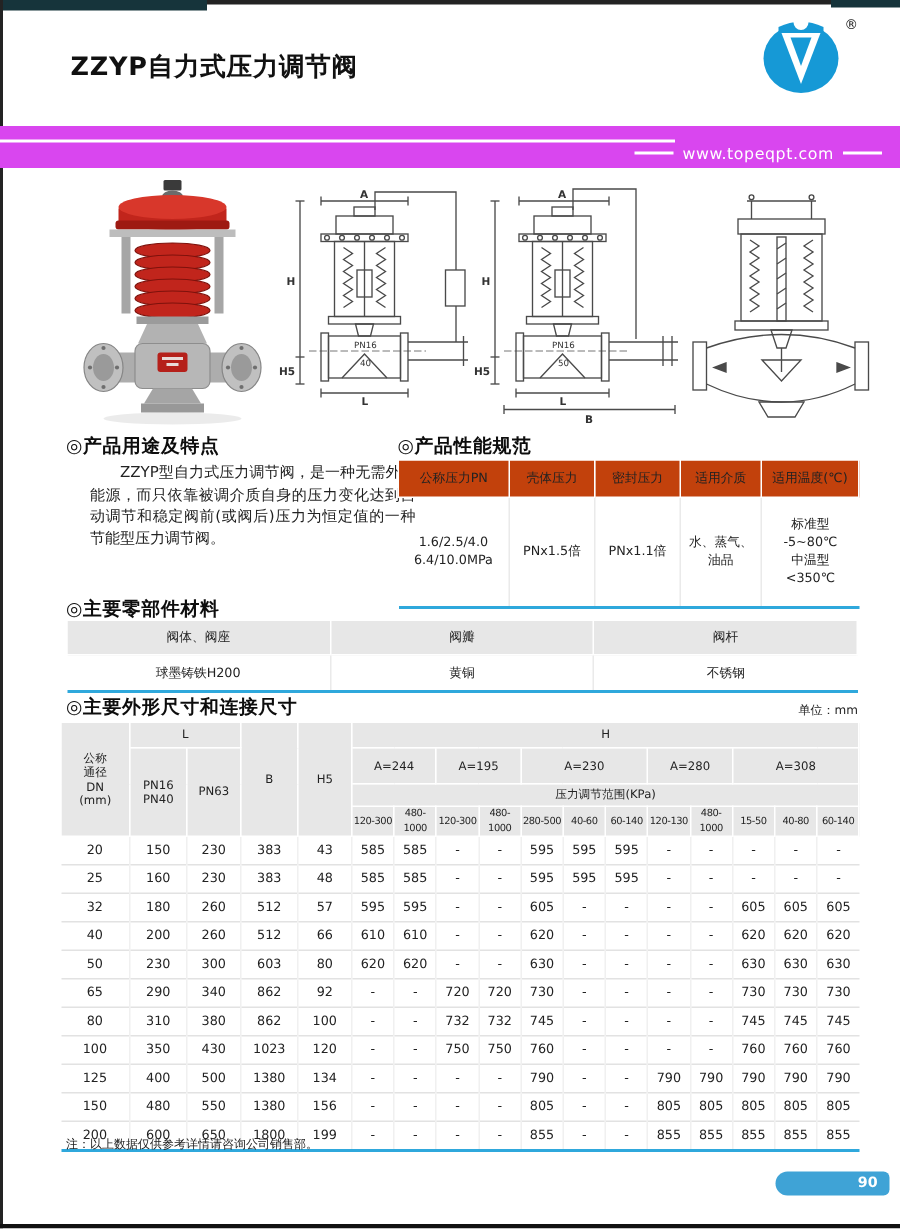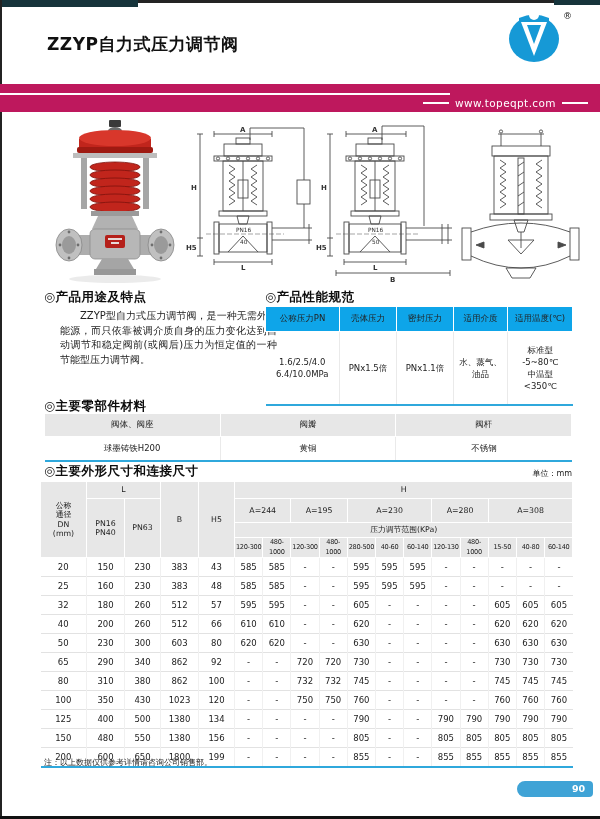--- a/index.html
+++ b/index.html
@@ -13,41 +13,41 @@
   .edge-top-right{position:absolute;top:0;right:0;width:46px;height:5px;background:#16343b;}
   .edge-left{position:absolute;top:0;left:0;width:2px;height:819px;background:#232323;}
   .edge-bottom{position:absolute;bottom:0;left:0;width:600px;height:3px;background:#111;}
 
   
   .page-title{position:absolute;left:47px;top:33px;font-size:17px;font-weight:bold;letter-spacing:.5px;color:#111;}
   .logo-block{position:absolute;left:492px;top:10px;width:88px;text-align:center;}
   .brand-name{margin-top:17px;font-size:13px;font-weight:bold;letter-spacing:2px;color:#404040;}
 
   
-  .banner{position:absolute;left:0;top:84px;width:600px;height:28px;background:#be185d;}
+  .banner{position:absolute;left:0;top:84px;width:600px;height:28px;background:#d946ef;}
   .banner-rule{position:absolute;left:0;top:9px;width:450px;height:2px;background:#fff;}
   .banner-site{position:absolute;right:6px;top:13px;font-size:10.5px;color:#fff;letter-spacing:.4px;white-space:nowrap;}
   .dash{display:inline-block;width:26px;height:1.5px;background:#fff;vertical-align:middle;margin:0 6px 2px 6px;}
 
   
   .diagram{position:absolute;}
   .lineart text{font-family:"DejaVu Sans",sans-serif;}
   .dim-label{font-size:7px;fill:#333;font-weight:bold;}
   .pn-label{font-size:5.8px;fill:#333;}
 
   
   .sec-heading{position:absolute;font-size:12.5px;font-weight:bold;color:#0d0d0d;letter-spacing:.5px;}
   .usage-text{position:absolute;left:44px;top:309px;width:217px;font-size:10px;line-height:14.5px;color:#222;text-align:justify;margin-left:16px;}
   .usage-text p{margin:0;text-indent:2em;}
 
   table{border-collapse:collapse;}
   th{font-weight:normal;}
 
   .perf-table{position:absolute;left:265px;top:306px;width:307px;border-bottom:2px solid #2fa8dc;table-layout:fixed;}
-  .perf-table th{background:#0ea5e9;height:22px;font-size:8.5px;color:#222;border:1.5px solid #fff;}
+  .perf-table th{background:#c2410c;height:22px;font-size:8.5px;color:#222;border:1.5px solid #fff;}
   .perf-table td{height:70px;font-size:8.5px;color:#222;text-align:center;vertical-align:middle;white-space:pre-line;border-left:1px solid #eaeaea;line-height:12px;}
   .perf-table td:first-child{border-left:none;}
 
   .mat-table{position:absolute;left:44px;top:413px;width:528px;border-bottom:2px solid #2fa8dc;table-layout:fixed;}
   .mat-table th{background:#e7e7e7;height:20px;font-size:8.5px;color:#222;border:1.5px solid #fff;}
   .mat-table td{height:21px;font-size:8.5px;color:#222;text-align:center;border-left:1px solid #eaeaea;}
   .mat-table td:first-child{border-left:none;}
 
   .unit-label{position:absolute;right:28px;top:468px;font-size:8px;color:#222;}
   .dim-table{position:absolute;left:40px;top:481px;width:532px;border-bottom:2px solid #2fa8dc;table-layout:fixed;}

